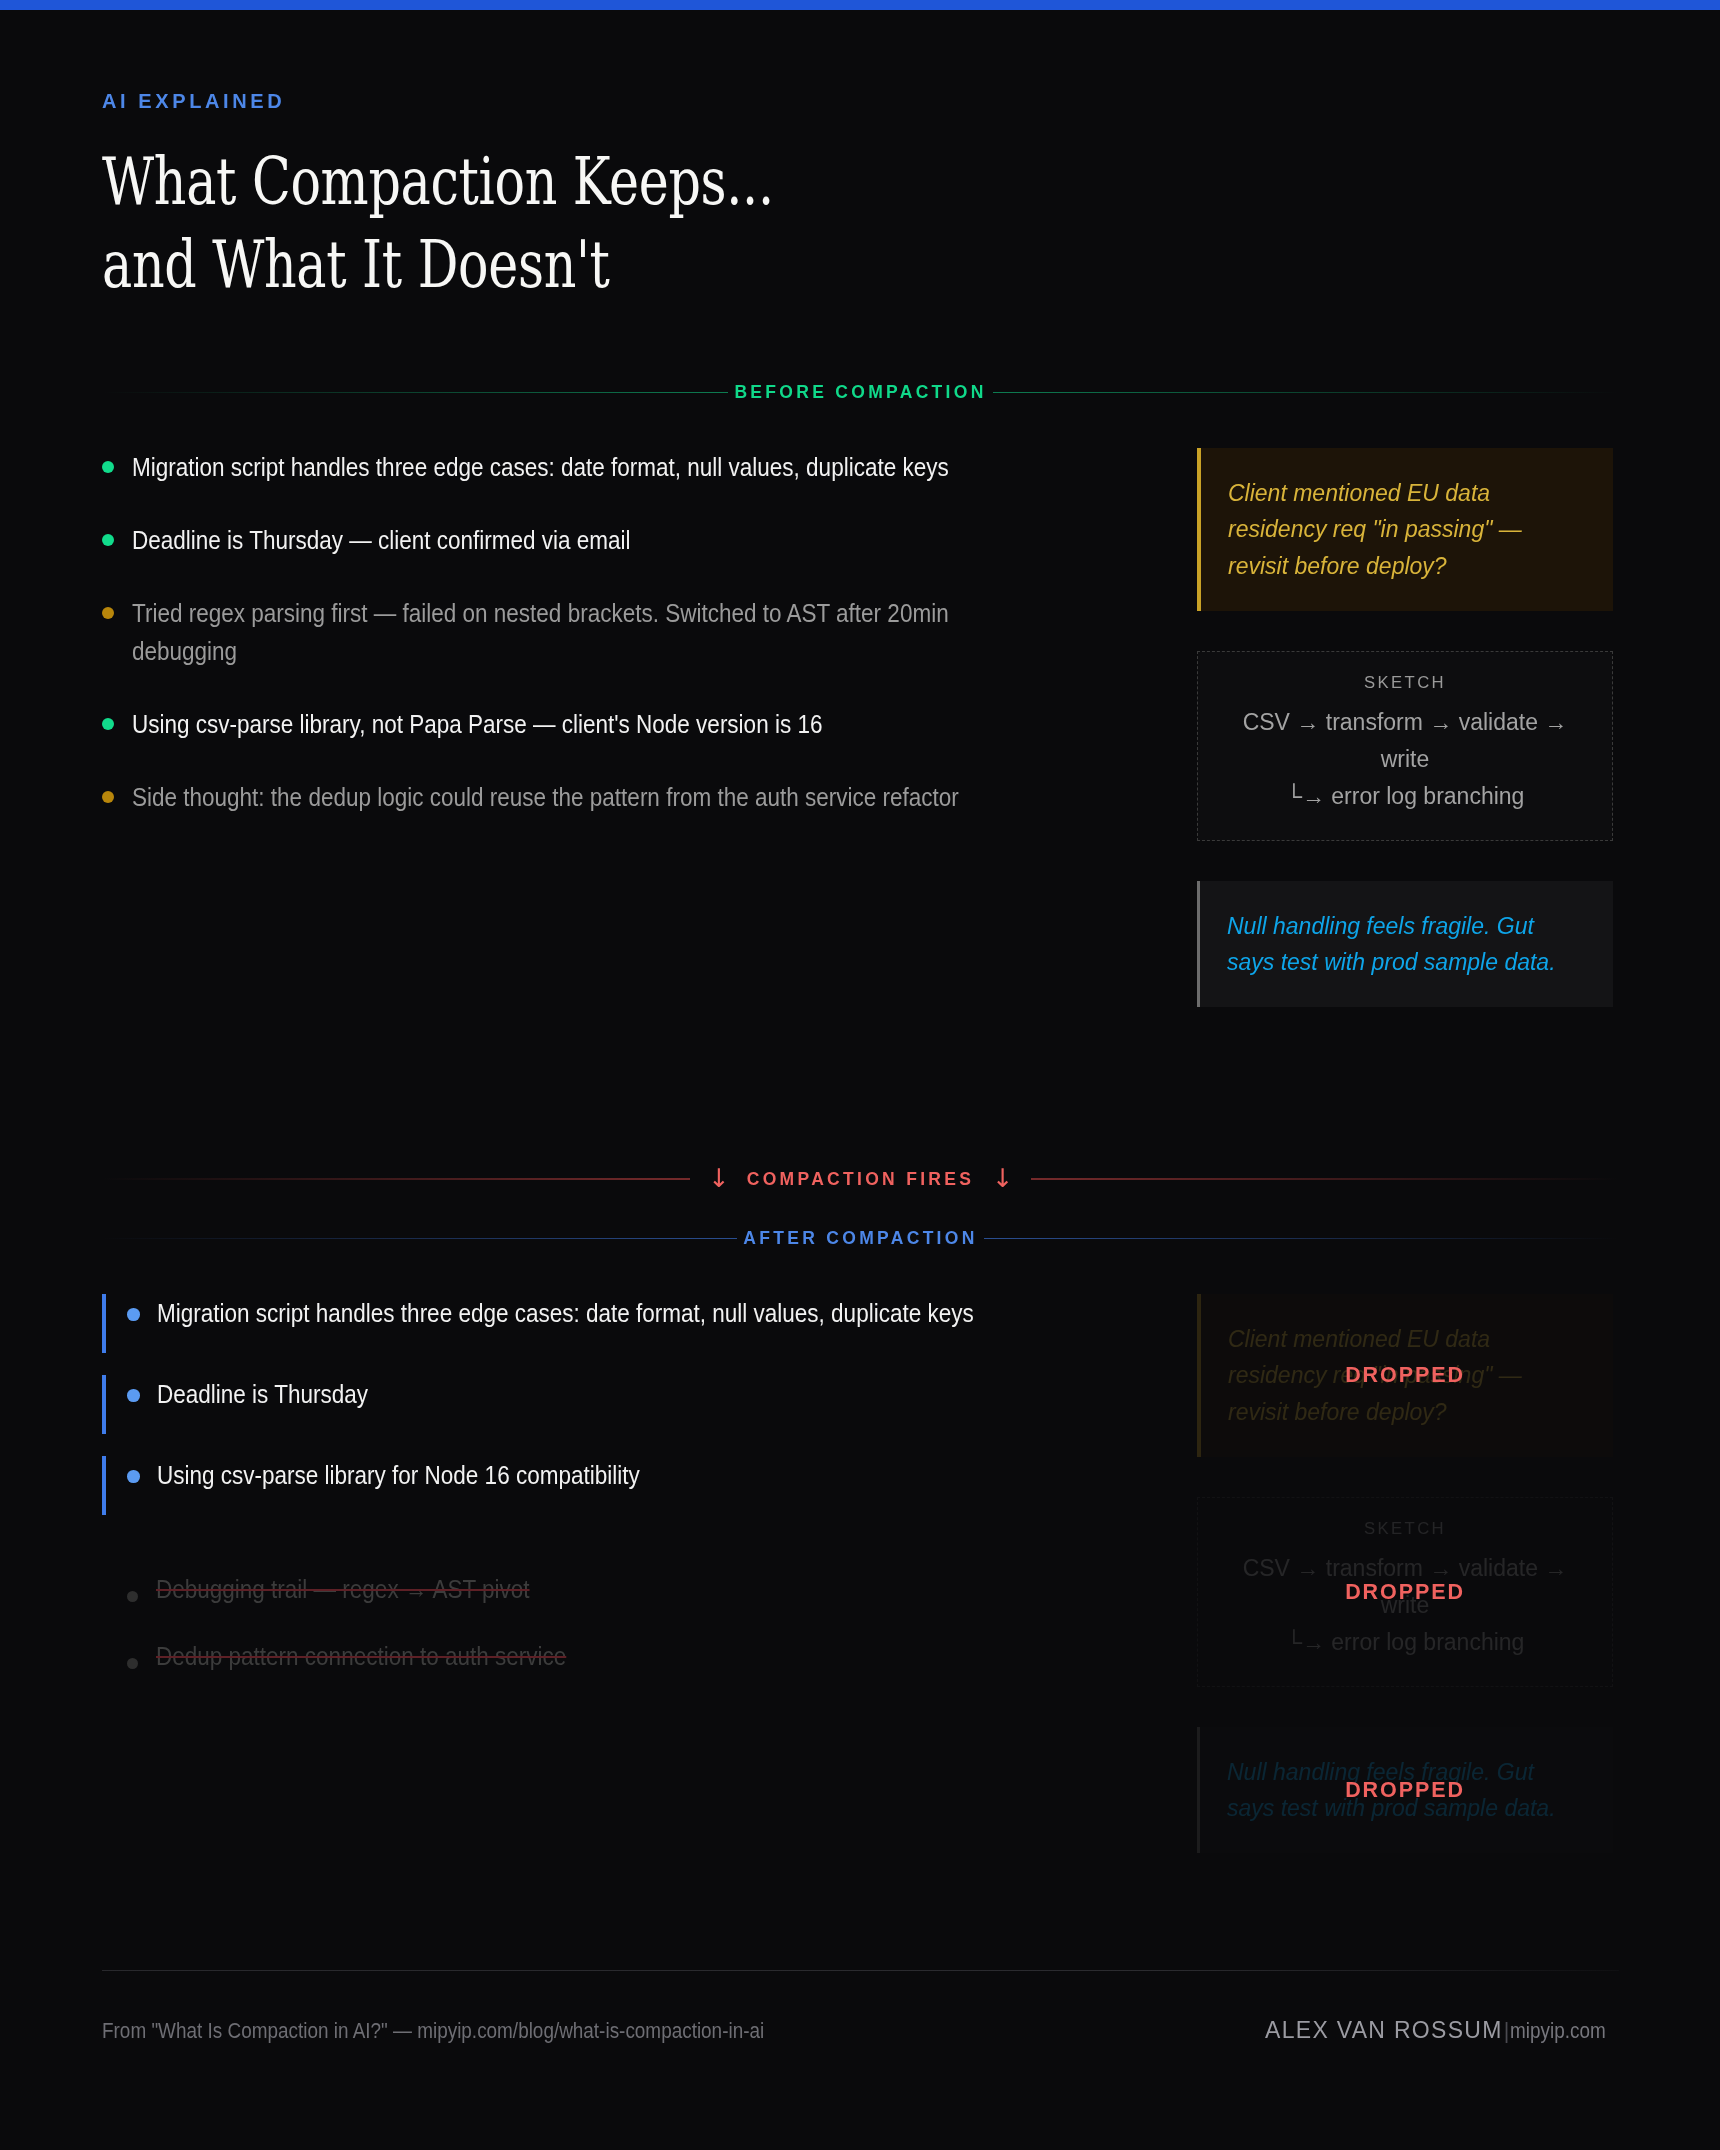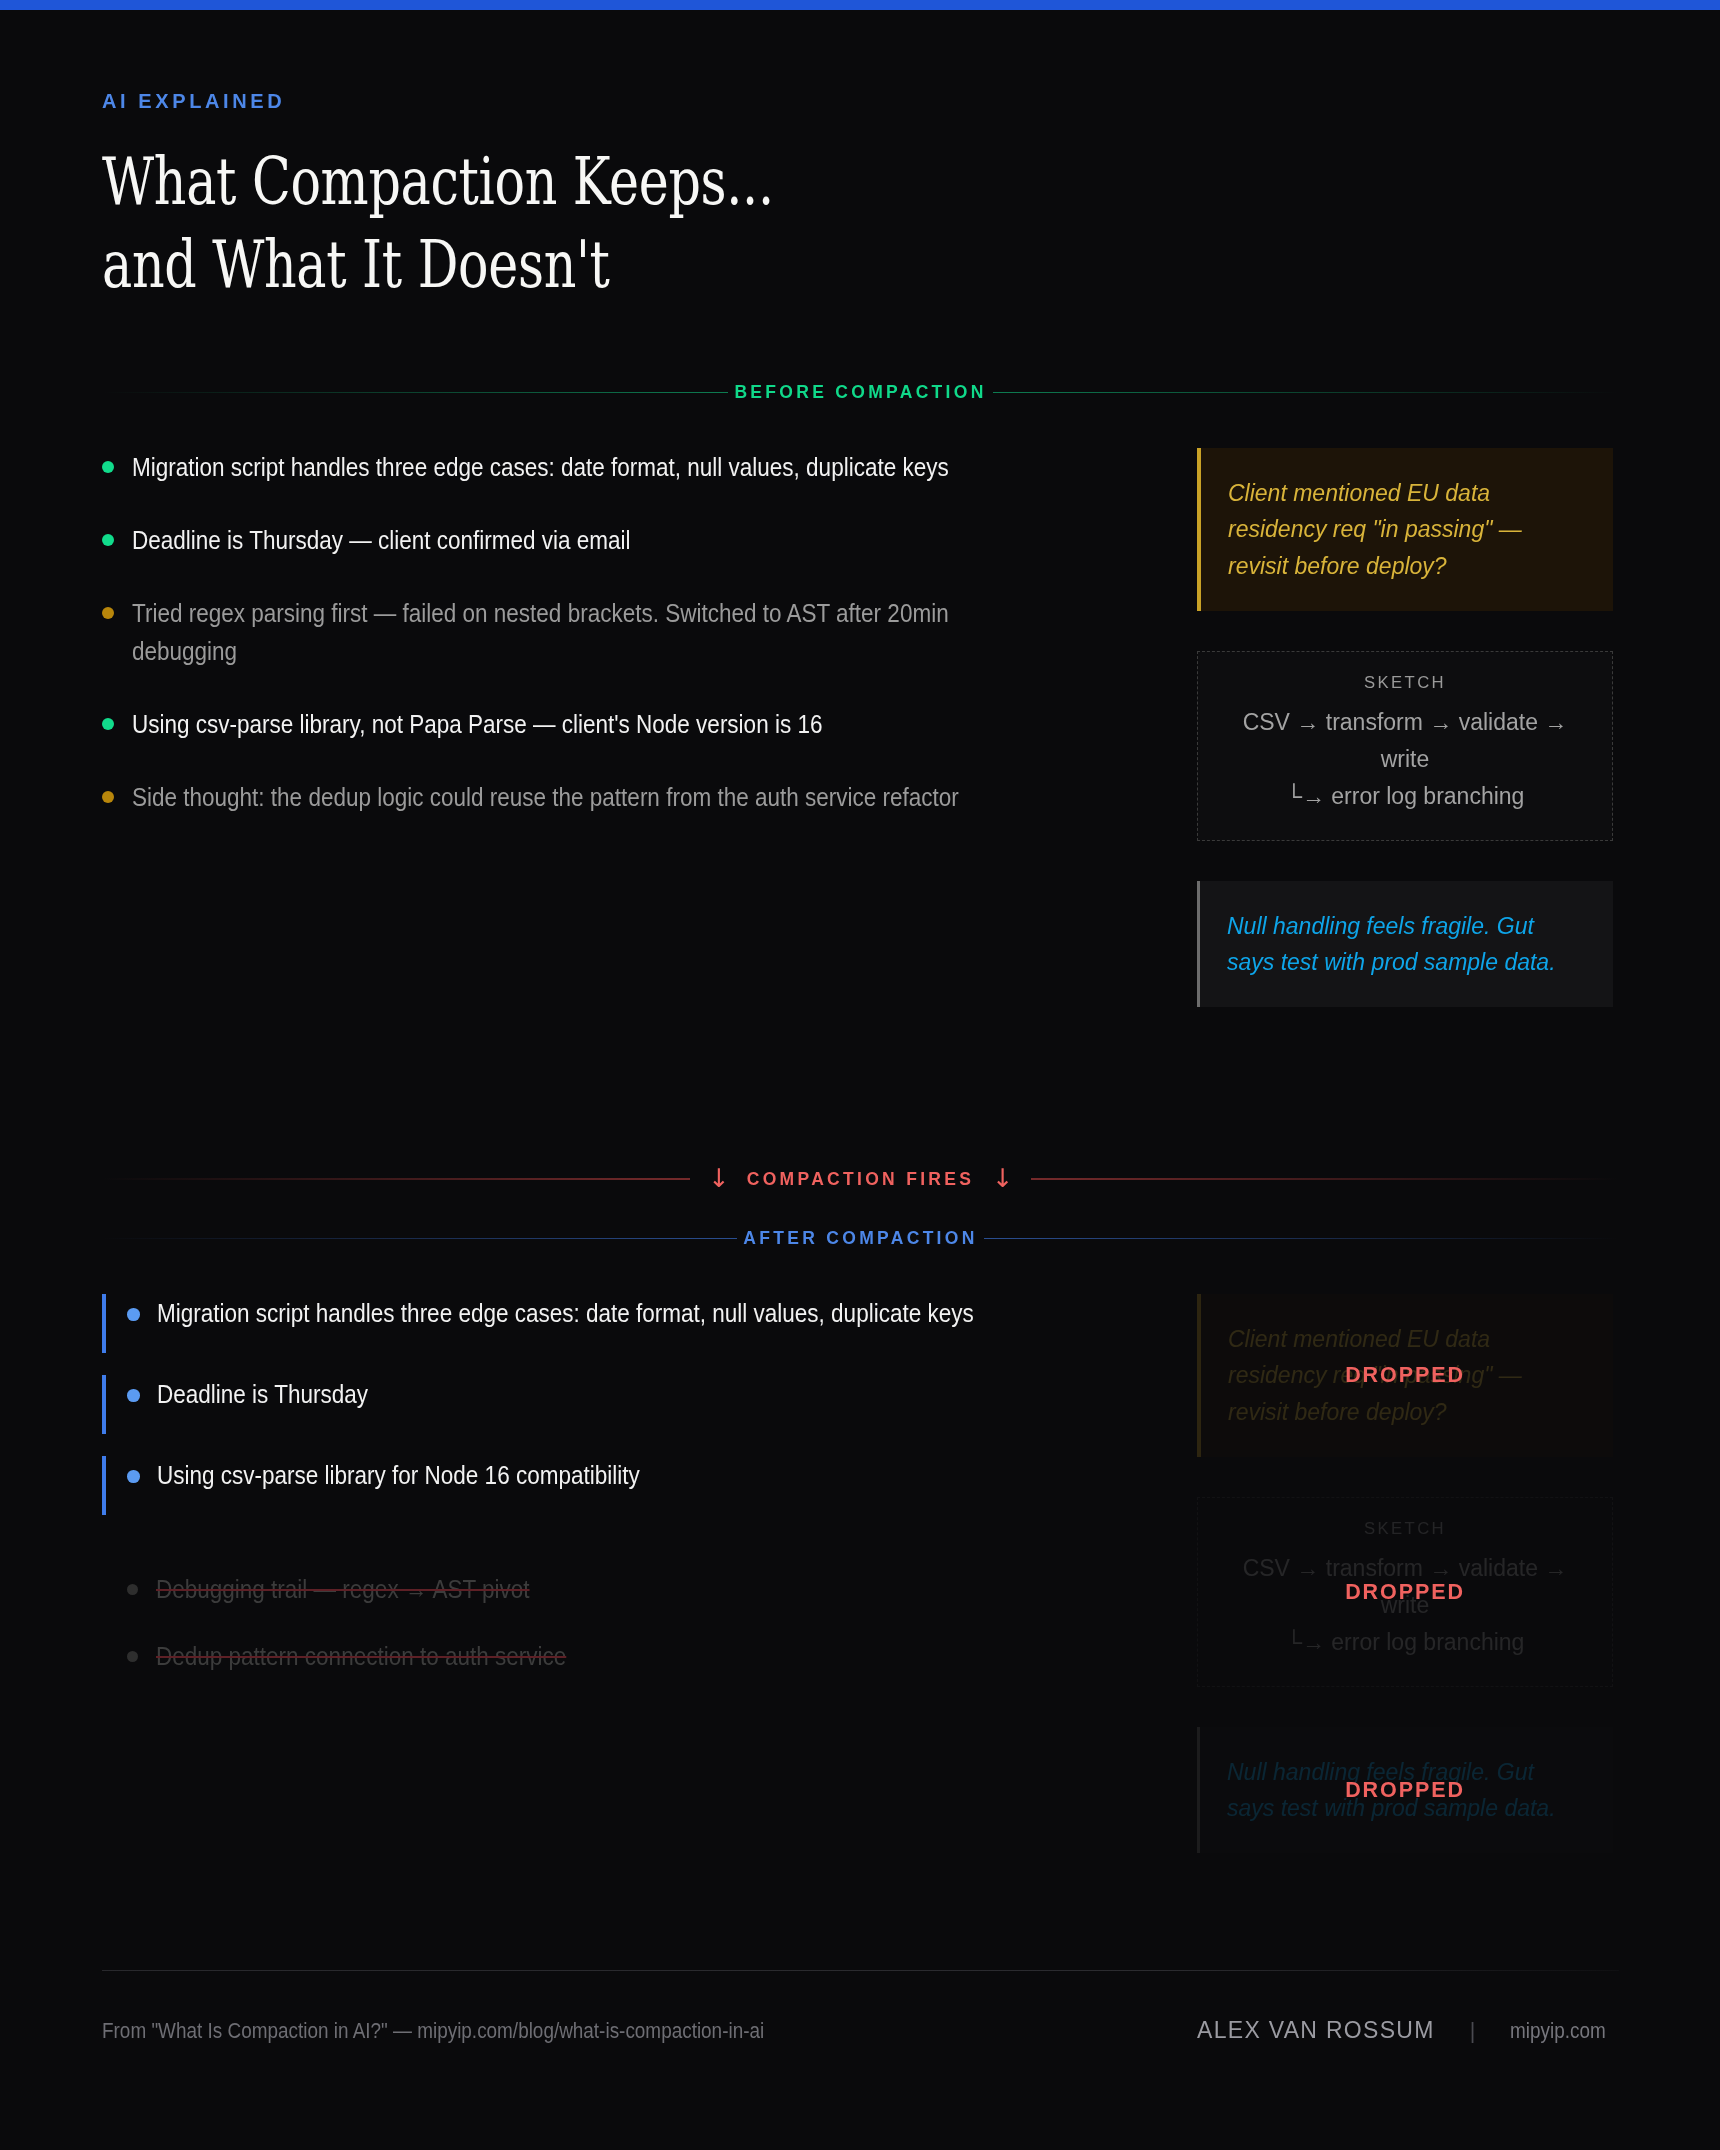--- a/index.html
+++ b/index.html
@@ -212,21 +212,21 @@
     transform: scaleX(0.90);
     transform-origin: left top;
     width: 111%;
     padding-bottom: 9.6px;
   }
 
   
   .gone {
     display: flex;
     gap: 17.5px;
-    align-items: flex-start;
+    align-items: center;
     padding-left: 25px;
     margin-bottom: 29px;
   }
   .gone .dot {
     width: 11px; height: 11px;
     border-radius: 50%;
     background: #2e2e2e;
     flex: none;
     margin-top: 14.3px;
   }
@@ -276,21 +276,21 @@
   }
   .footer-src {
     font-size: 21.5px;
     color: #6e6e74;
     transform: scaleX(0.88);
     transform-origin: left center;
   }
   .footer-right {
     display: flex;
     align-items: baseline;
-    gap: 35px;
+    gap: 1px;
   }
   .footer-author {
     font-size: 23px;
     letter-spacing: 1.3px;
     color: #9b9ba2;
   }
   .footer-sep { font-size: 21.5px; color: #4a4a50; }
   .footer-site {
     font-size: 21.5px;
     color: #76767d;

